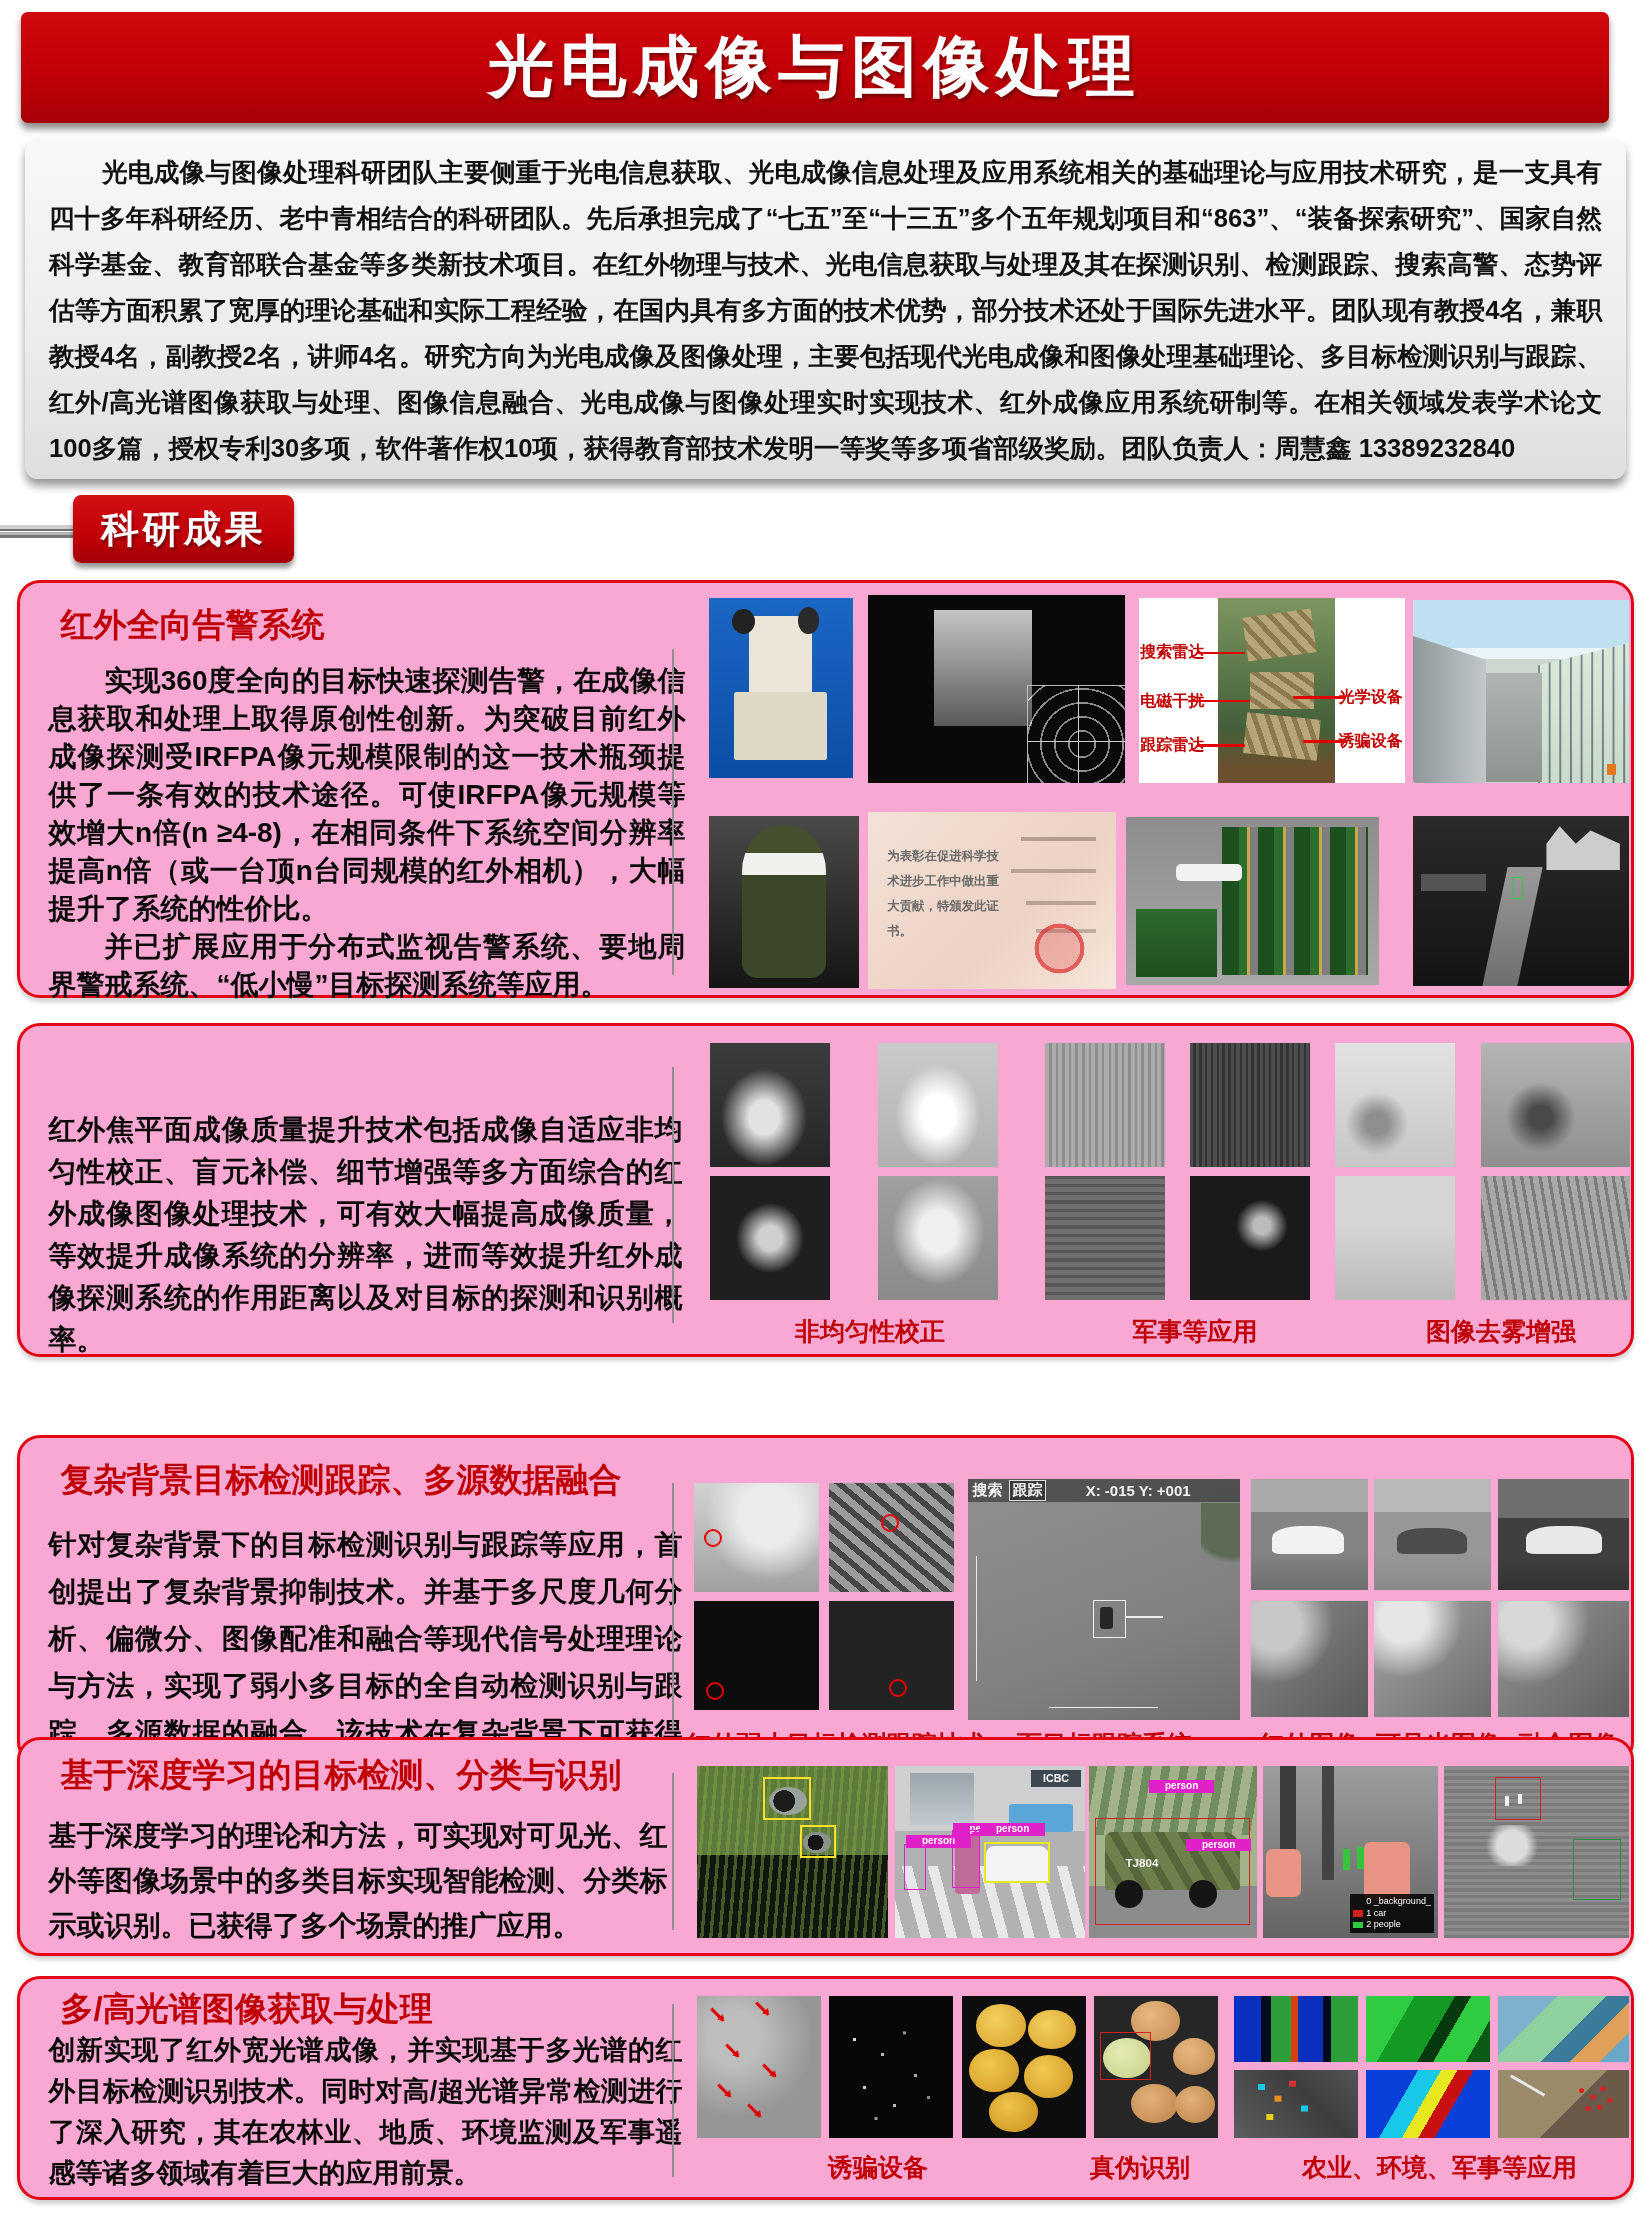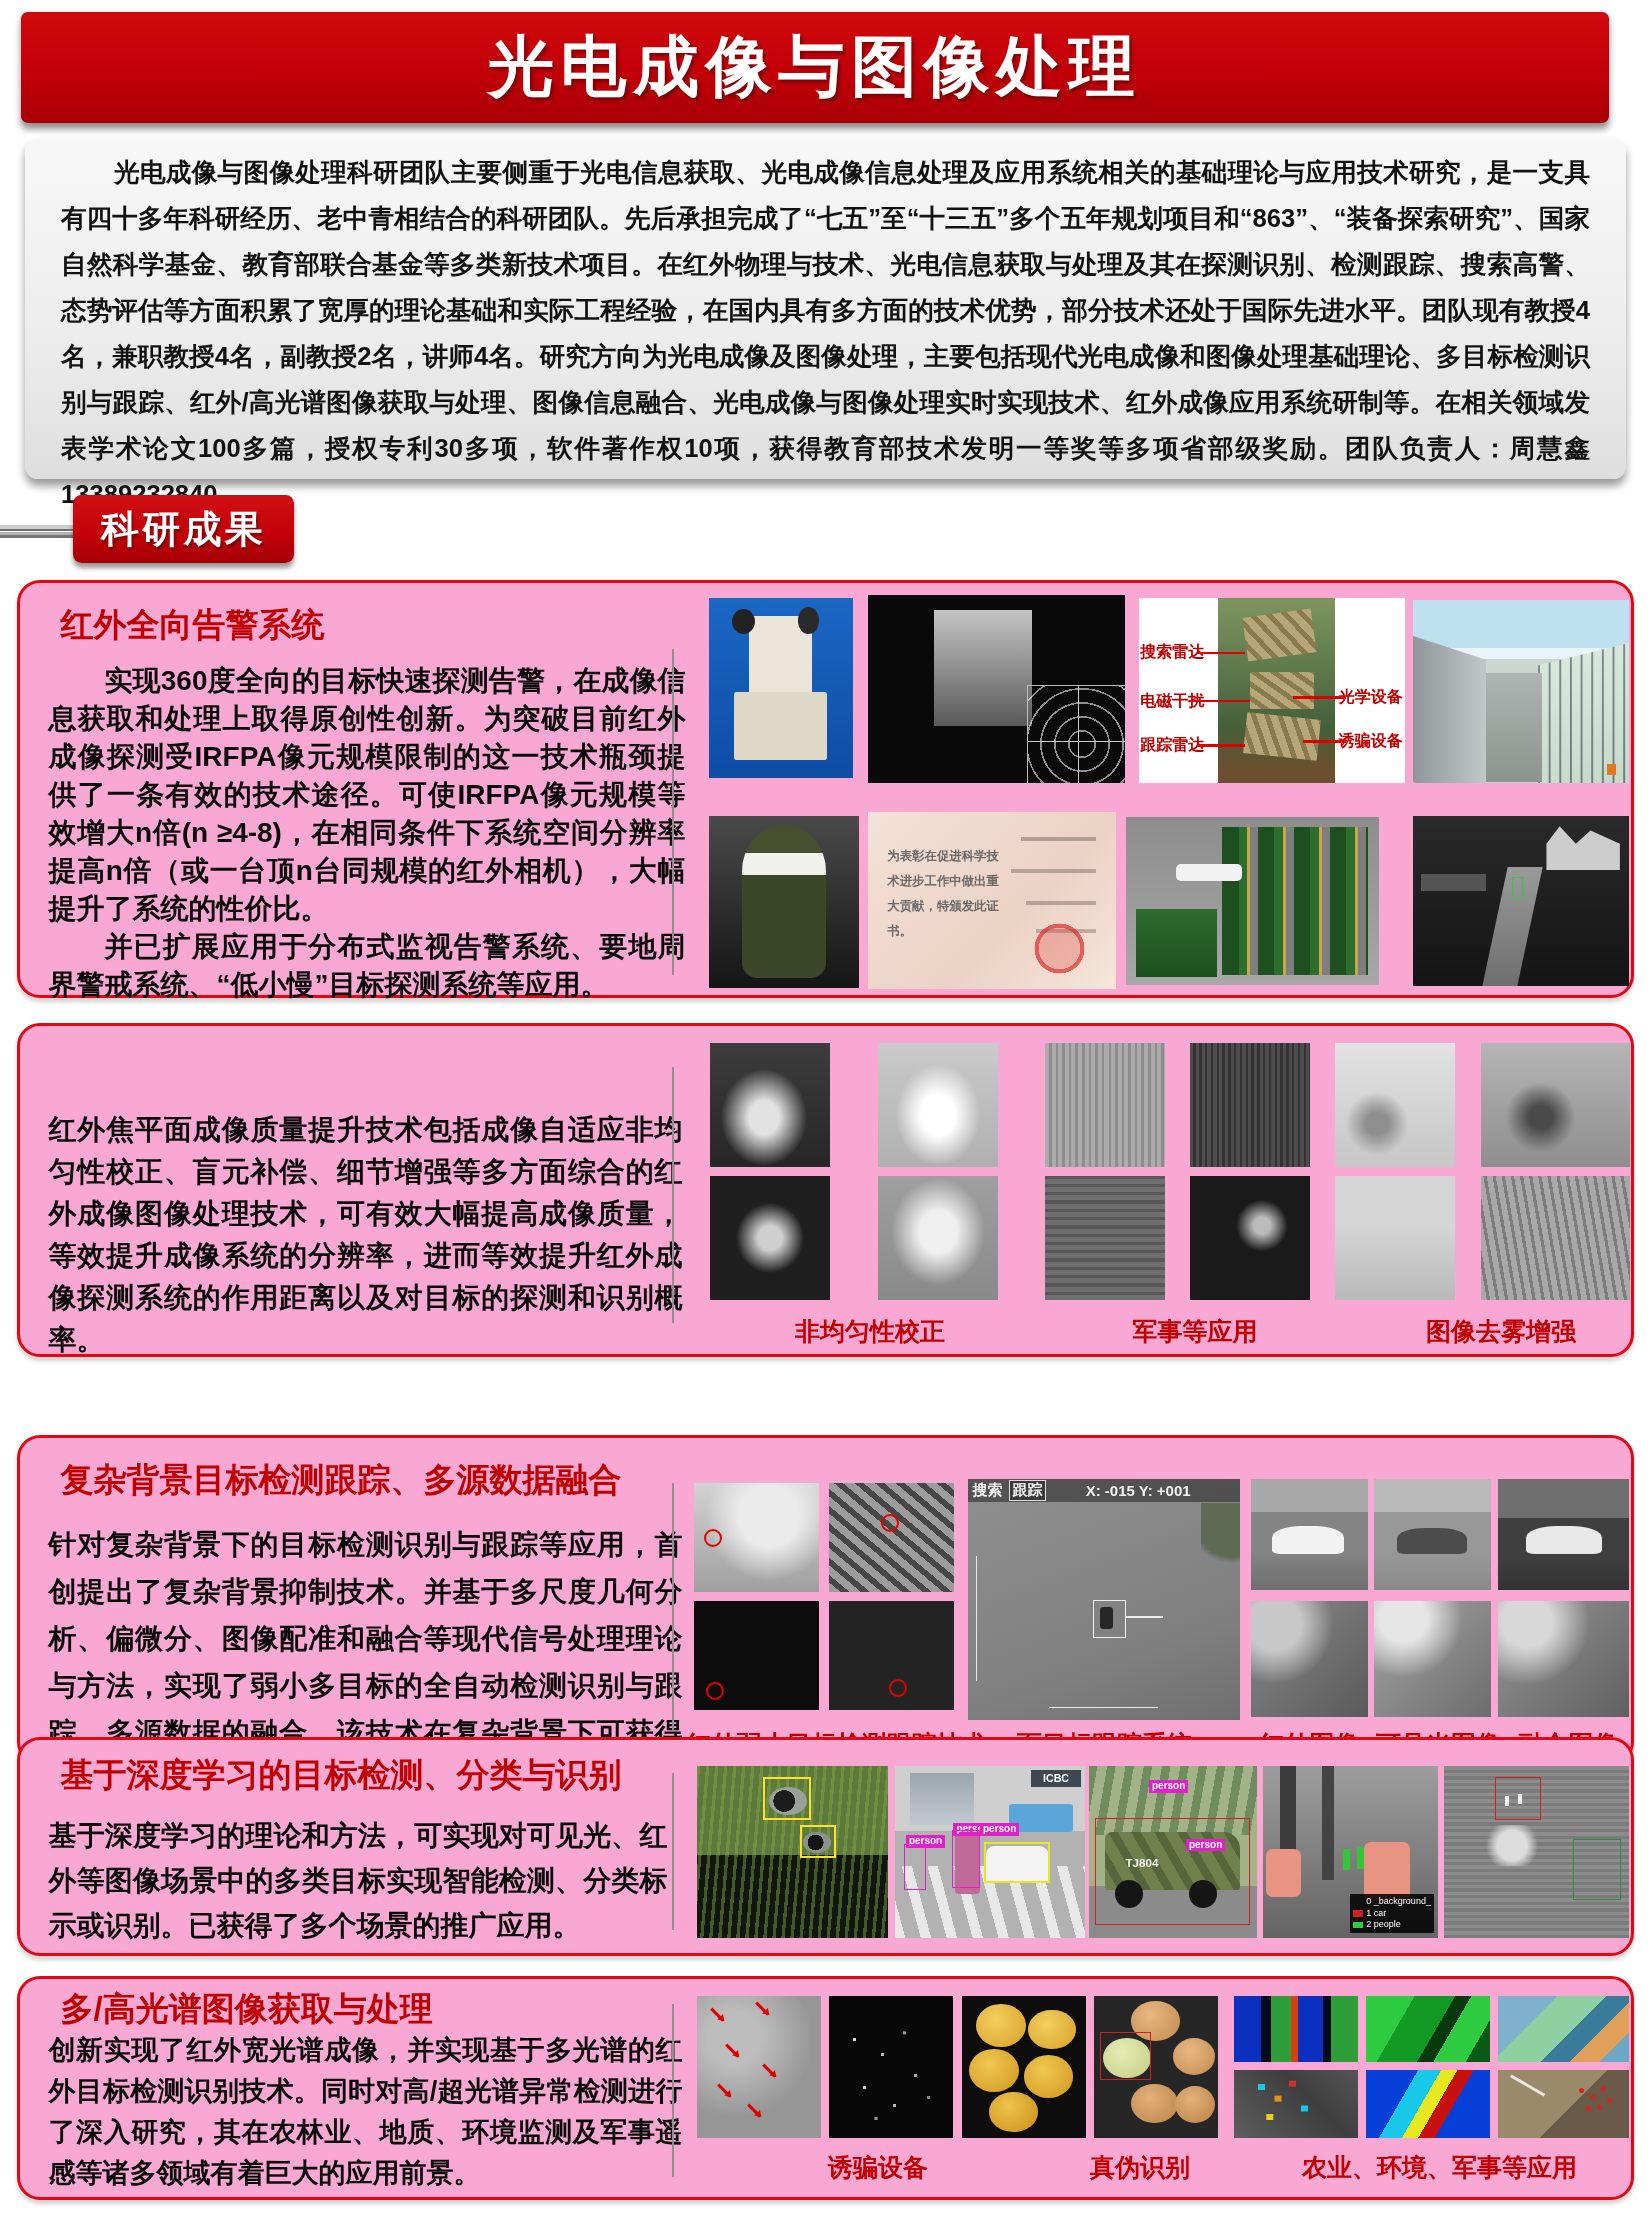--- a/index.html
+++ b/index.html
@@ -8,21 +8,21 @@
   
   .header{position:absolute;left:20.6px;top:11.6px;width:1588px;height:111px;
     background:linear-gradient(180deg,#cf0a0d,#c20008 55%,#a80006);
     border-radius:6.6px;display:flex;align-items:center;justify-content:center;
     box-shadow:0 5.8px 7.4px rgba(0,0,0,.45);}
   .header h1{margin:0;color:#fff;font-size:66px;font-weight:bold;letter-spacing:6.6px;
     text-shadow:2.5px 3.3px 3.3px rgba(0,0,0,.35);}
   
   .intro{position:absolute;left:25px;top:139px;width:1601px;height:340px;box-sizing:border-box;
     background:linear-gradient(180deg,#f8f8f8,#ececec 60%,#dedede);
-    border-radius:13.2px;box-shadow:0 6.6px 8.3px rgba(0,0,0,.4);padding:10px 36px;}
+    border-radius:13.2px;box-shadow:0 6.6px 8.3px rgba(0,0,0,.4);padding:10px 24px;}
   .intro p{margin:0;font-size:25.6px;font-weight:bold;line-height:46px;color:#111;
     text-align:justify;text-indent:53px;}
   
   .badge{position:absolute;left:73px;top:495px;width:221px;height:68px;
     background:linear-gradient(180deg,#d01114,#c20008 60%,#a50006);
     border-radius:8.3px;display:flex;align-items:center;justify-content:center;
     box-shadow:0 4.1px 5.8px rgba(0,0,0,.4);}
   .badge span{color:#fff;font-size:38px;font-weight:bold;letter-spacing:3.3px;
     text-shadow:1.7px 2.5px 2.5px rgba(0,0,0,.35);}
   .pin-rails{position:absolute;left:0;top:525px;width:91px;height:13.2px;
@@ -35,21 +35,21 @@
   .sec-title{position:absolute;left:41px;margin:0;color:#c00000;font-size:33px;font-weight:bold;}
   .sec-body{position:absolute;left:29px;width:634px;color:#0a0a0a;}
   .sec-body p{margin:0;font-size:28px;font-weight:bold;text-align:justify;}
   .vdiv{position:absolute;width:2.5px;background:#8f8f8f;}
   .ph{position:absolute;overflow:hidden;background:#bdbdbd;}
   .lbl{position:absolute;color:#c00000;font-weight:bold;font-size:25px;text-align:center;}
   .mark{position:absolute;width:18px;height:18px;border:2.5px solid #e80000;border-radius:50%;box-sizing:border-box;}
   .twr{position:absolute;color:#c00000;font-size:16px;font-weight:bold;white-space:nowrap;}
   .leader{position:absolute;background:#e00000;height:2.5px;}
   .tag{position:absolute;background:#e020c8;color:#fff;font-size:10px;font-weight:bold;
-    line-height:12.4px;padding:0 3px;white-space:nowrap;}
+    line-height:12.4px;padding:0 16px;white-space:nowrap;}
   .obox{position:absolute;box-sizing:border-box;}
   .seal{position:absolute;width:53px;height:53px;border-radius:50%;
     background:radial-gradient(circle,rgba(220,40,40,.25) 0 55%,rgba(220,40,40,.7) 56% 66%,transparent 67%);}
   .osd{color:#f2f2f2;font-size:15px;font-weight:bold;}
   .legend{position:absolute;background:rgba(0,0,0,.85);padding:2.5px 3.3px;}
   .legend div{display:flex;align-items:center;gap:3.3px;color:#fff;font-size:9px;line-height:11.6px;}
   .sw{display:inline-block;width:10px;height:6.6px;}
   .arrow{position:absolute;width:16.5px;height:2.5px;background:#e00000;transform:rotate(45deg);}
   .arrow::after{content:"";position:absolute;right:-1.7px;top:-3.3px;border-left:6.6px solid #e00000;
     border-top:4.1px solid transparent;border-bottom:4.1px solid transparent;}

